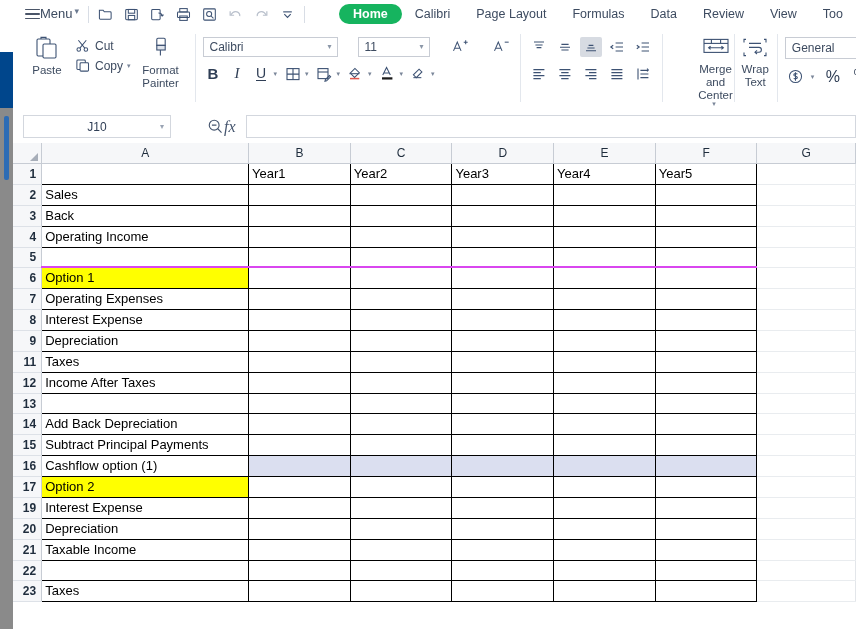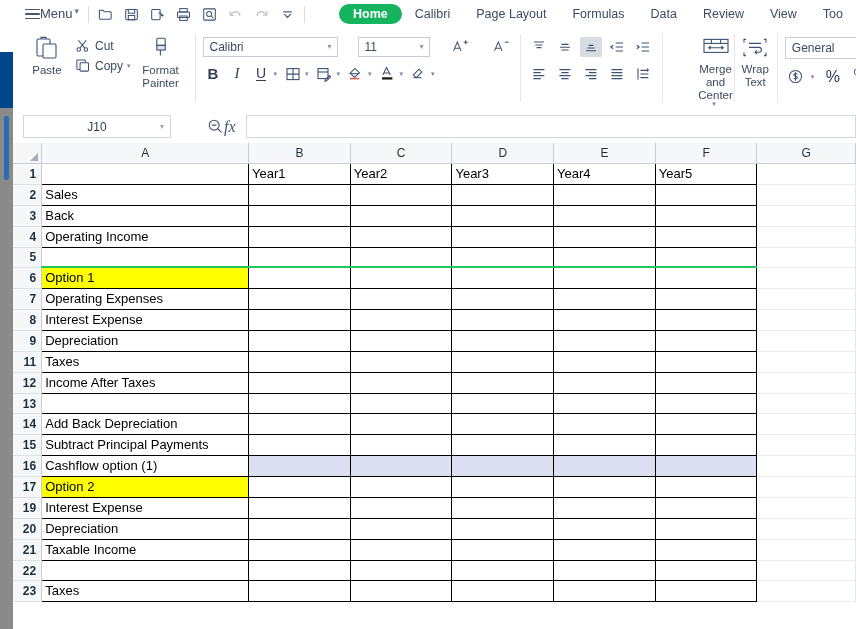--- a/index.html
+++ b/index.html
@@ -105,21 +105,21 @@
           text-align:right; padding-right:5px !important; font-size:12px; color:#1f2d3d; }
   .rhdr.sel { background:#c9ccd1; font-weight:normal; }
 
   td.cell { height:20px; font-size:13px; color:#000; padding:0 0 0 3px !important;
             border-right:1px solid #e3e6ea; border-bottom:1px solid #e9ecef;
             white-space:nowrap; overflow:hidden; vertical-align:middle; line-height:20px; }
 
   
   td.bx { border-right:1px solid #000; border-bottom:1px solid #000; }
   td.bl { border-left:1px solid #000; }
-  td.btop-thick { border-top:2px solid #22c55e; }
+  td.btop-thick { border-top:2px solid #d946ef; }
   td.yel { background:#ffff00; }
   td.lav { background:#dbdff0; }
   td.selleft { box-shadow: inset 2px 0 0 #17a24a; }
 
   .colA { width:212px; }
   .colB, .colC, .colD, .colE, .colF { width:110px; }
   .colG { width:110px; }
 </style>
 </head>
 <body>

